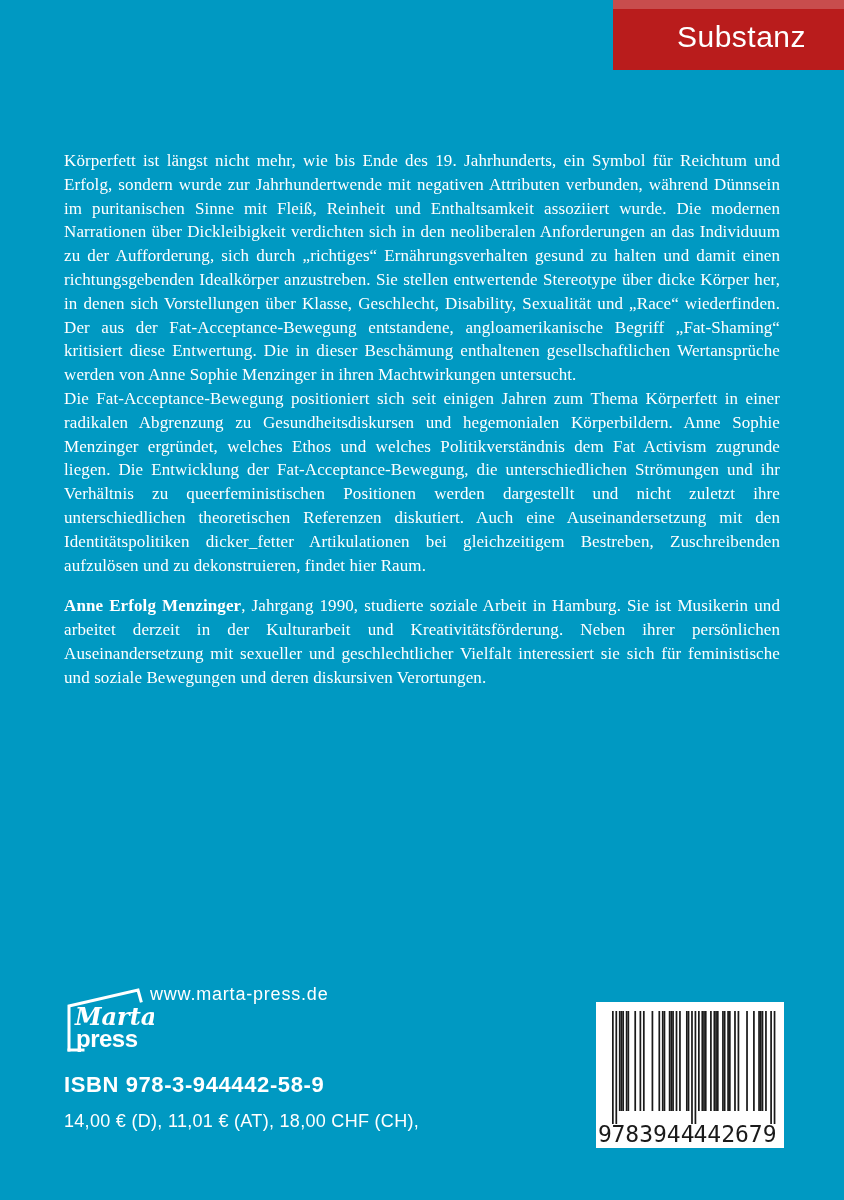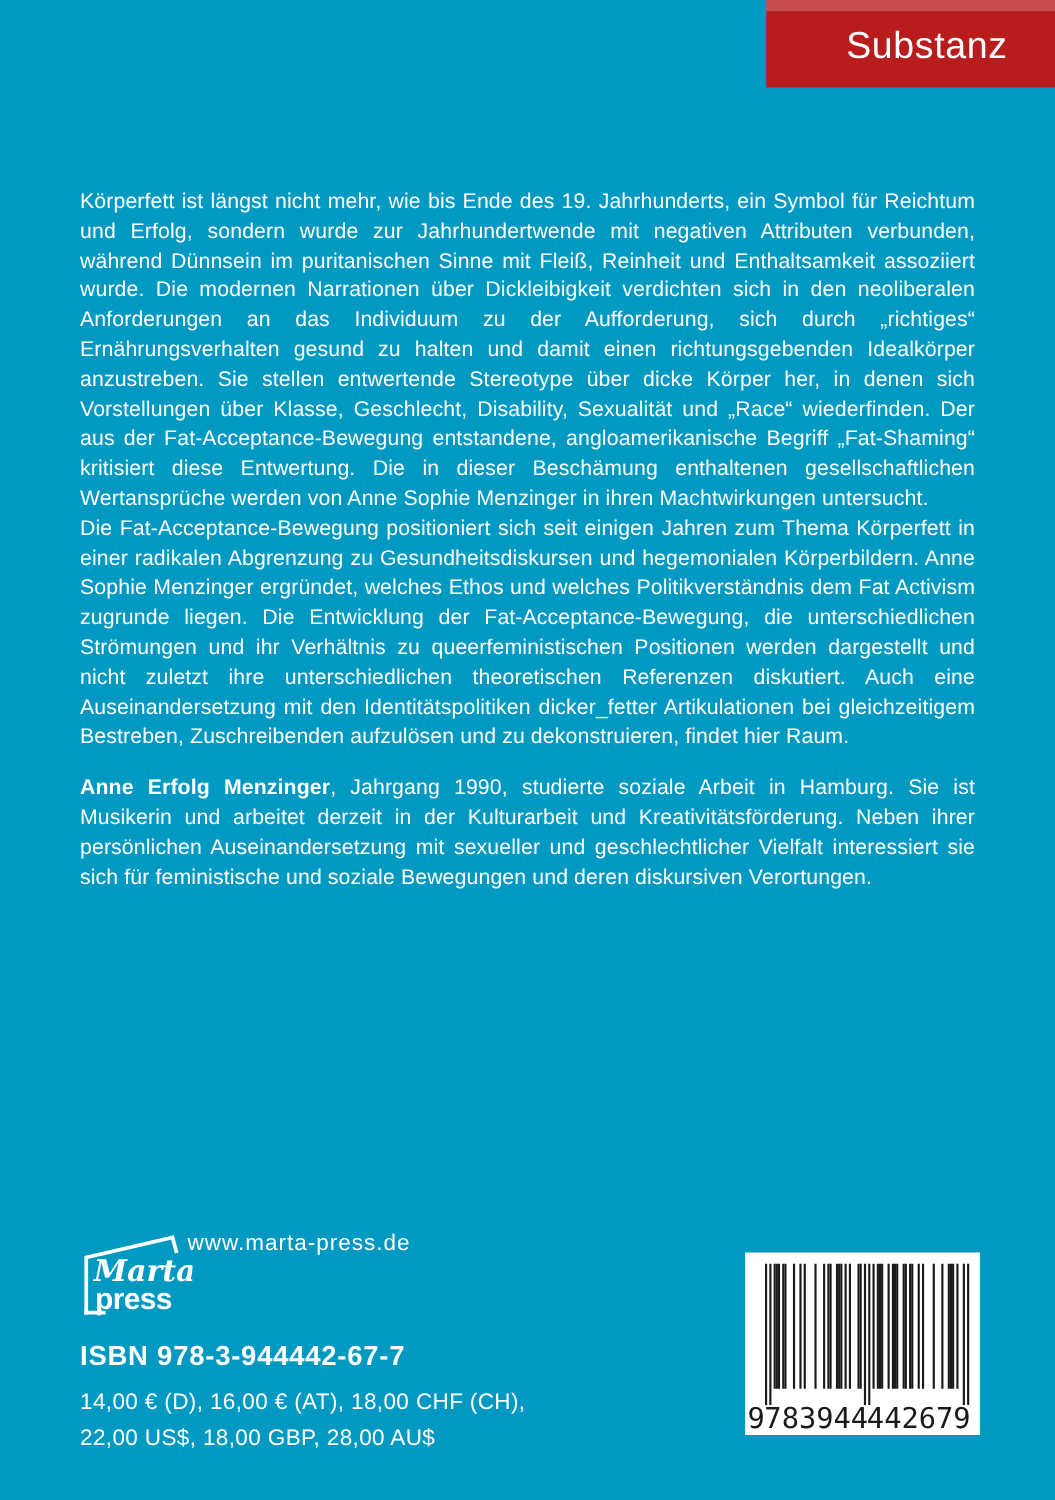--- a/index.html
+++ b/index.html
@@ -29,20 +29,21 @@
     padding-top: 4px;
   }
 
   
   .blurb {
     position: absolute; left: 64px; top: 149px; width: 716px;
     font-size: 17px; line-height: 23.8px;
     text-align: justify;
     hyphens: auto; -webkit-hyphens: auto;
     letter-spacing: 0.1px;
+    font-family: Liberation Serif, serif;
   }
   .blurb p { margin: 0; }
   .blurb p.author { margin-top: 17px; }
   .blurb strong { font-weight: bold; }
 
   
   .publisher-logo {
     position: absolute; left: 62px; top: 984px;
     width: 92px; height: 76px;
   }
@@ -91,23 +92,22 @@
     <path d="M 7 66 L 7 22 L 76 6 L 79 17"></path>
     <path d="M 7 66 L 21 66"></path>
   </g>
   <text x="13" y="41" font-family="DejaVu Serif, serif" font-style="italic" font-weight="bold" font-size="24" fill="#ffffff">Marta</text>
   <text x="14" y="63" font-family="Liberation Sans, sans-serif" font-weight="bold" font-size="24" letter-spacing="-0.5" fill="#ffffff">press</text>
 </svg>
 
 <div class="website">www.marta-press.de</div>
 
 <div class="isbn-block">
-  <p class="isbn">ISBN 978-3-944442-67-7</p>
-  <p class="price">14,00 € (D), 16,00 € (AT), 18,00 CHF (CH),</p>
-  <p class="price">22,00 US$, 18,00 GBP, 28,00 AU$</p>
+  <p class="isbn">ISBN 978-3-944442-58-9</p>
+  <p class="price">14,00 € (D), 11,01 € (AT), 18,00 CHF (CH),</p>
 </div>
 
 <div class="barcode-box">
   <svg id="barcode-svg" viewBox="0 0 188 146">
     <g id="bars" fill="#1a1a1a">
         <rect x="16.00" y="9" width="1.72" height="113"></rect>
         <rect x="19.44" y="9" width="1.72" height="113"></rect>
         <rect x="22.88" y="9" width="1.72" height="100"></rect>
         <rect x="24.60" y="9" width="1.72" height="100"></rect>
         <rect x="26.32" y="9" width="1.72" height="100"></rect>

